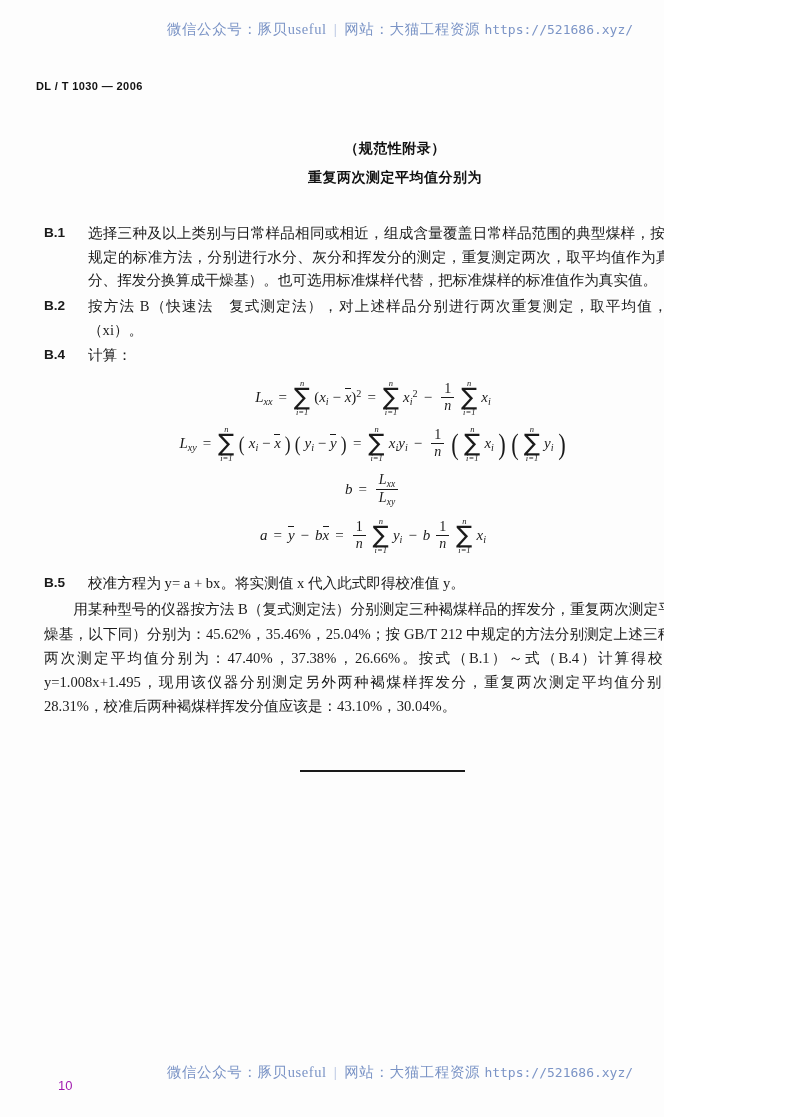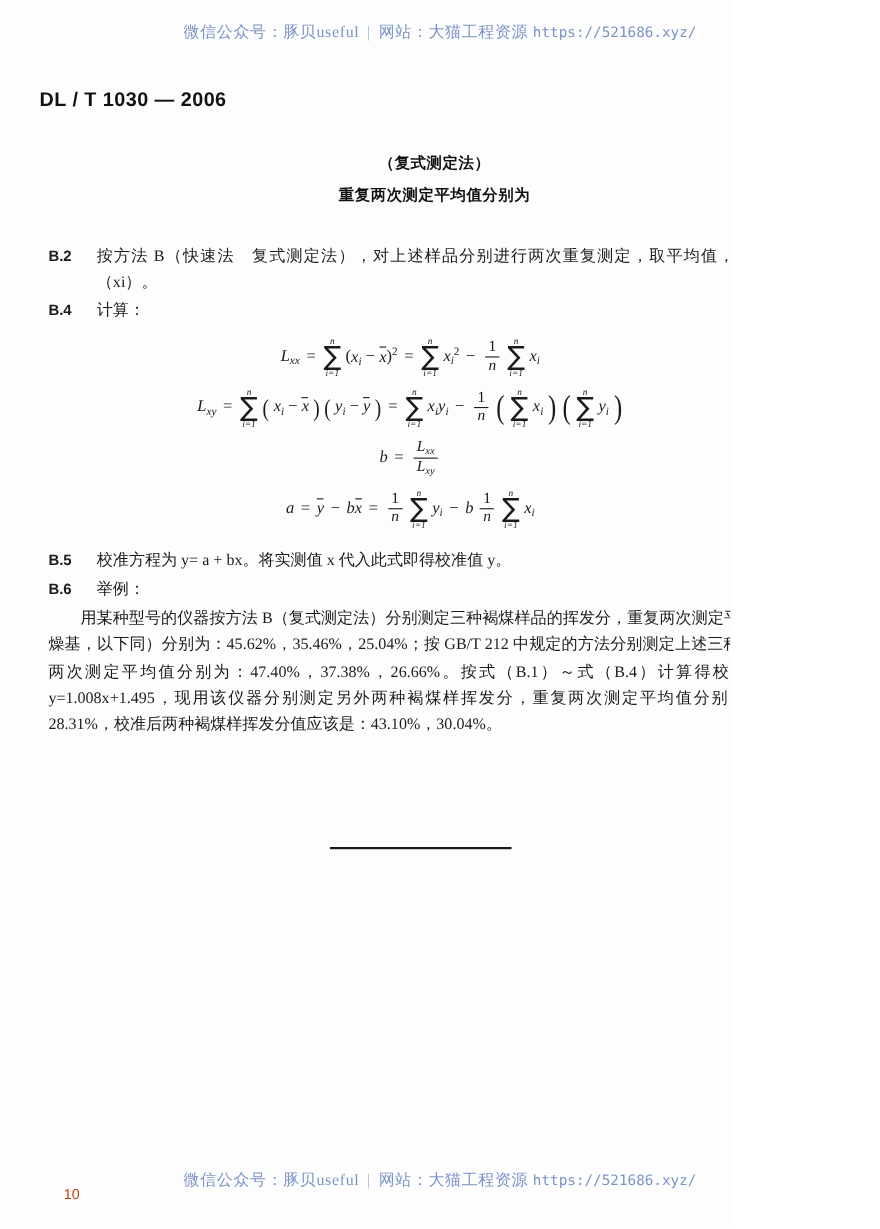--- a/index.html
+++ b/index.html
@@ -43,21 +43,21 @@
   .watermark-top { top: 20px; }
   .watermark-bottom { top: 1063px; }
 
   
   .std-no {
     position: absolute;
     left: 36px;
     top: 80px;
     font-family: "Liberation Sans", "DejaVu Sans", sans-serif;
     font-weight: bold;
-    font-size: 18px;
+    font-size: 11px;
     letter-spacing: 0.4px;
     color: #111;
   }
 
   
   .annex-head {
     position: absolute;
     left: 44px;
     top: 140px;
     width: 702px;
@@ -247,41 +247,45 @@
     background: #1a1a1a;
   }
 
   
   .page-no {
     position: absolute;
     left: 58px;
     top: 1078px;
     font-family: "Liberation Sans", "DejaVu Sans", sans-serif;
     font-size: 13px;
-    color: #c2410c;
+    color: #a21caf;
   }
 </style>
 </head>
 <body>
 
 <div class="page">
 
   <div class="watermark watermark-top">
     <span>微信公众号：豚贝useful</span><span class="sep">|</span><span>网站：大猫工程资源</span> <span class="url">https://521686.xyz/</span>
   </div>
 
   <div class="std-no">DL / T 1030 — 2006</div>
 
   <div class="annex-head">
-    <div class="annex-kind">（复式测定法）</div>
+    <div class="annex-kind">（规范性附录）</div>
     <div class="annex-subtitle">重复两次测定平均值分别为</div>
   </div>
 
   <div class="body">
 
+    <div class="clause">
+      <span class="clause-no">B.1</span>
+      <span class="clause-text">选择三种及以上类别与日常样品相同或相近，组成含量覆盖日常样品范围的典型煤样，按 GB/T 212 中规定的标准方法，分别进行水分、灰分和挥发分的测定，重复测定两次，取平均值作为真实值 yi（灰分、挥发分换算成干燥基）。也可选用标准煤样代替，把标准煤样的标准值作为真实值。</span>
+    </div>
 
     <div class="clause">
       <span class="clause-no">B.2</span>
       <span class="clause-text">按方法 B（快速法　复式测定法），对上述样品分别进行两次重复测定，取平均值，作为测定值（xi）。</span>
     </div>
 
 
     <div class="clause">
       <span class="clause-no">B.4</span>
       <span class="clause-text">计算：</span>
@@ -414,24 +418,20 @@
         <span class="eq-num">（B.4）</span>
       </div>
 
     </div>
 
     <div class="clause" style="margin-top:14px;">
       <span class="clause-no">B.5</span>
       <span class="clause-text">校准方程为 y= a + bx。将实测值 x 代入此式即得校准值 y。</span>
     </div>
 
-    <div class="clause">
-      <span class="clause-no">B.6</span>
-      <span class="clause-text">举例：</span>
-    </div>
 
     <div class="para-indent">用某种型号的仪器按方法 B（复式测定法）分别测定三种褐煤样品的挥发分，重复两次测定平均值（指干燥基，以下同）分别为：45.62%，35.46%，25.04%；按 GB/T 212 中规定的方法分别测定上述三种煤样，重复两次测定平均值分别为：47.40%，37.38%，26.66%。按式（B.1）～式（B.4）计算得校准方程为：y=1.008x+1.495，现用该仪器分别测定另外两种褐煤样挥发分，重复两次测定平均值分别为 41.27%和 28.31%，校准后两种褐煤样挥发分值应该是：43.10%，30.04%。</div>
 
   </div>
 
   <div class="hrule"></div>
 
   <div class="page-no">10</div>
 
   <div class="watermark watermark-bottom">

